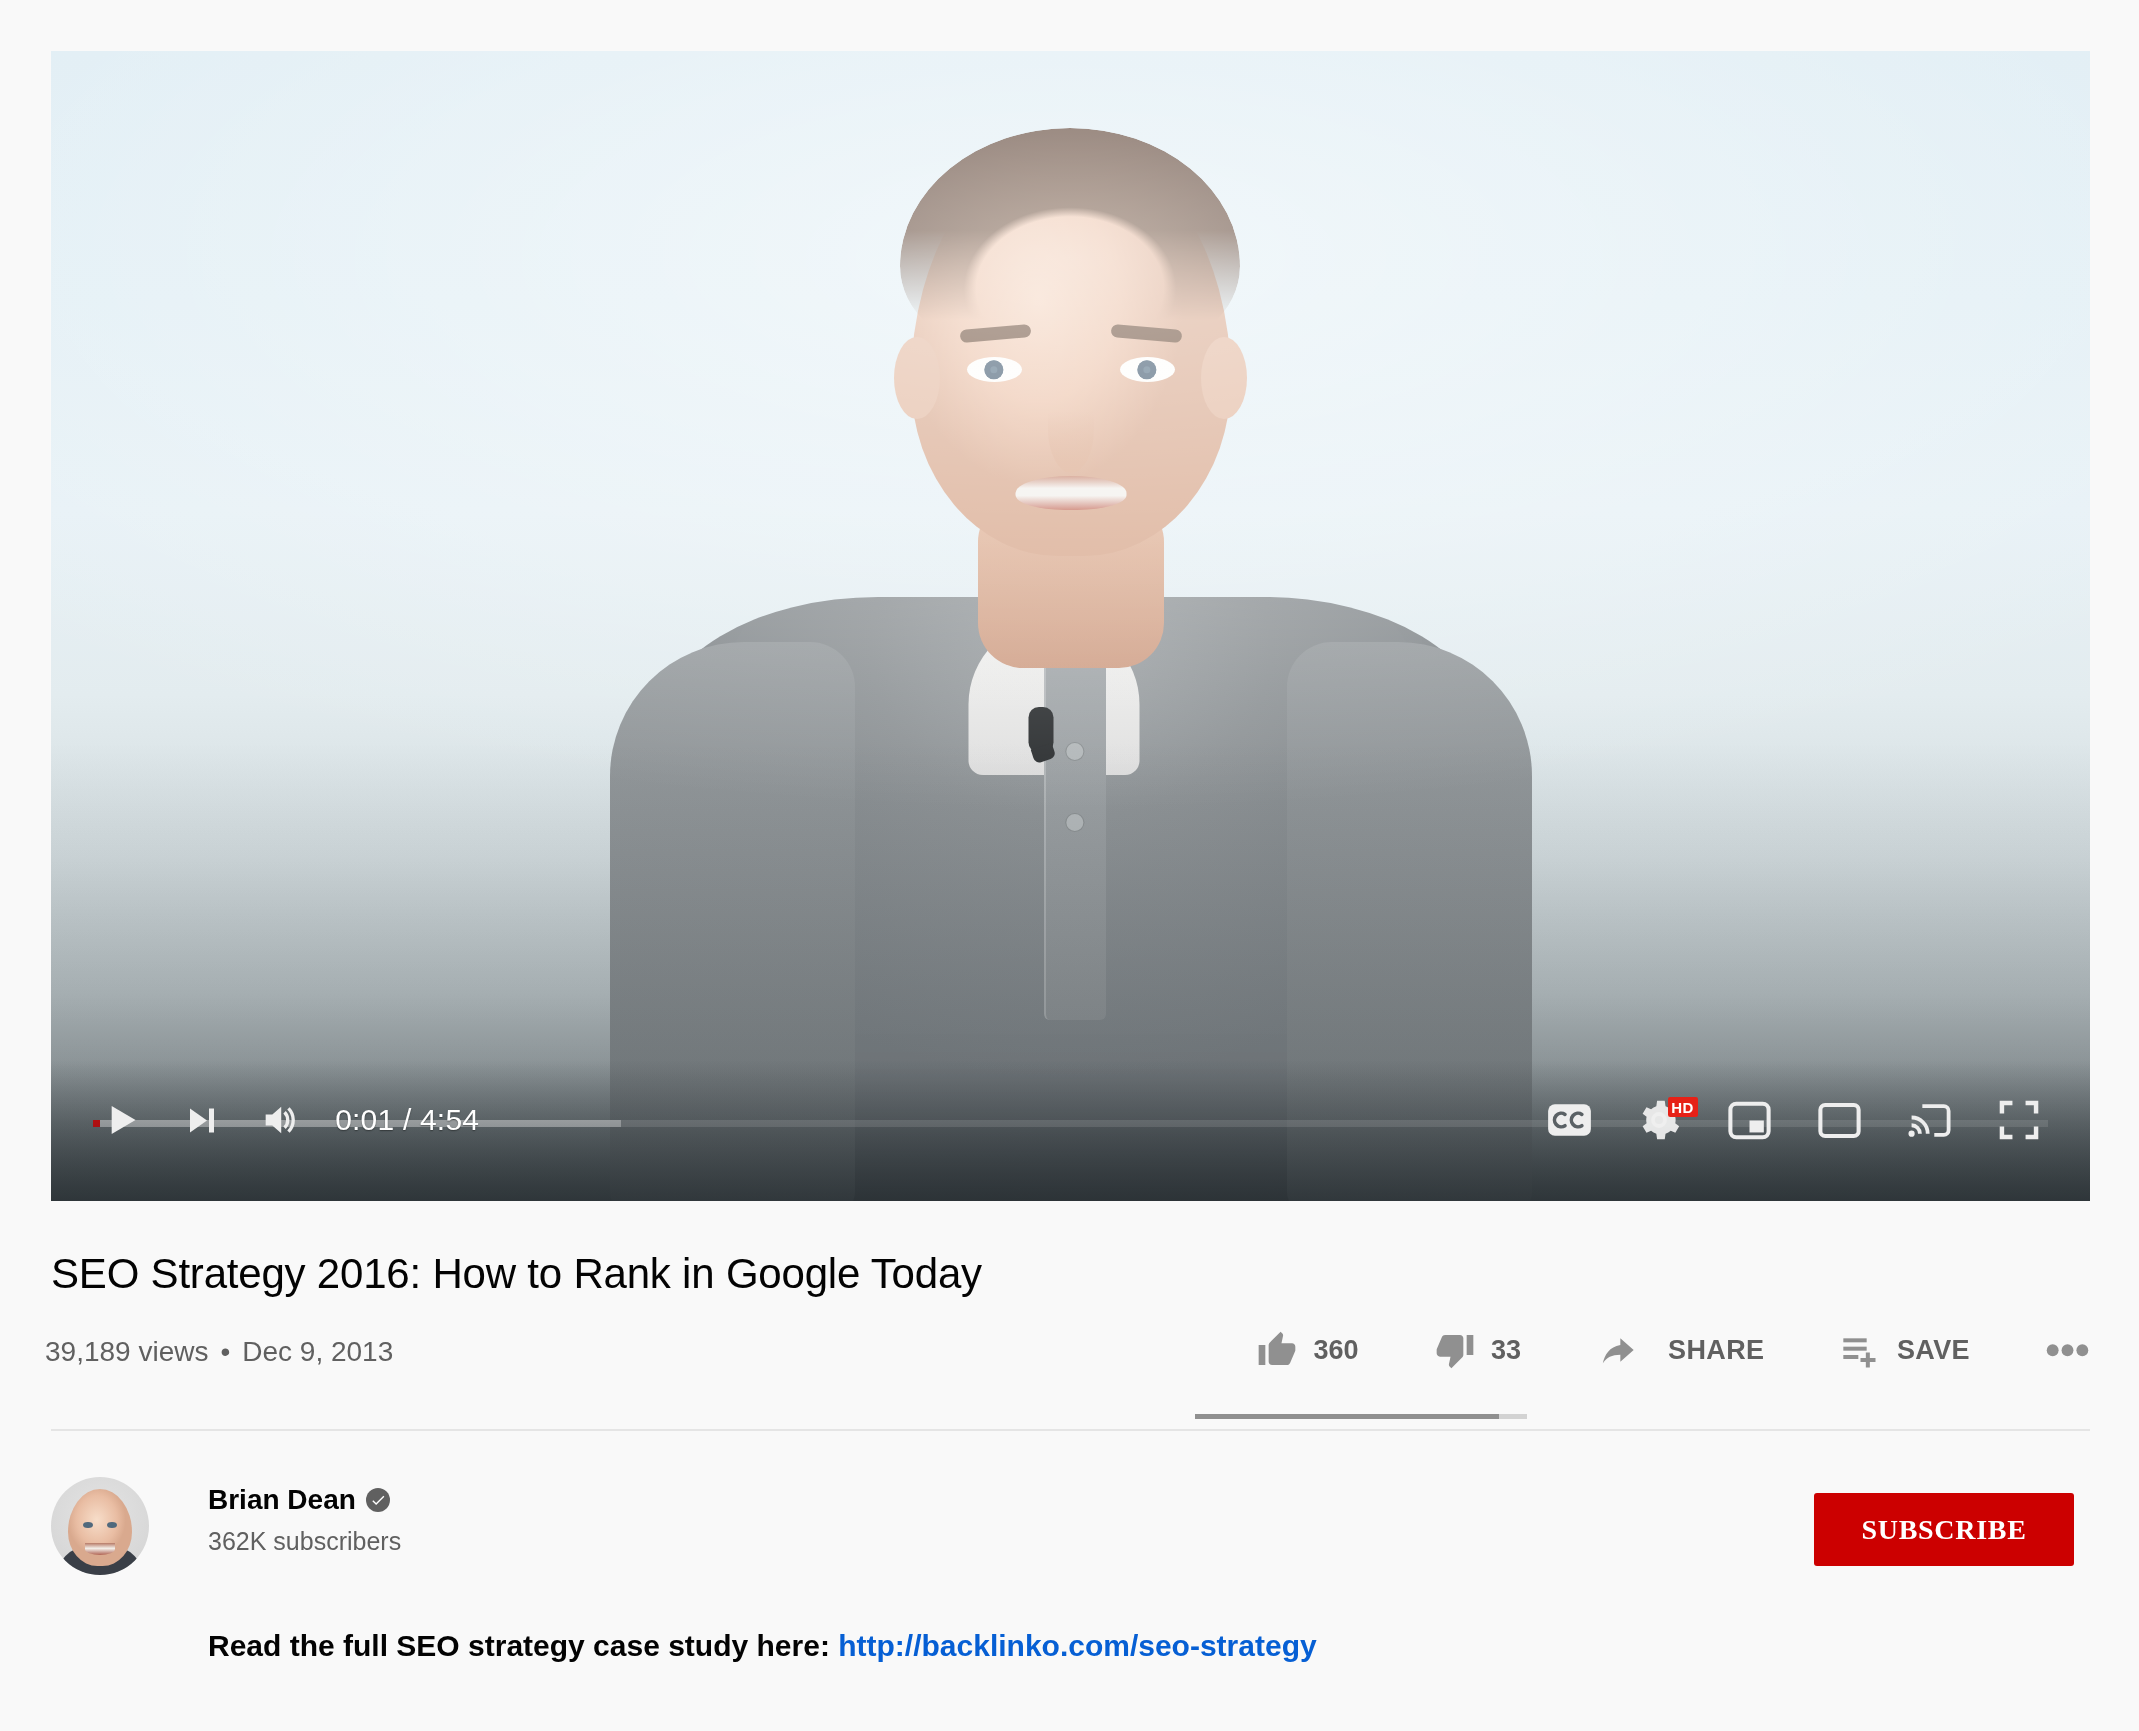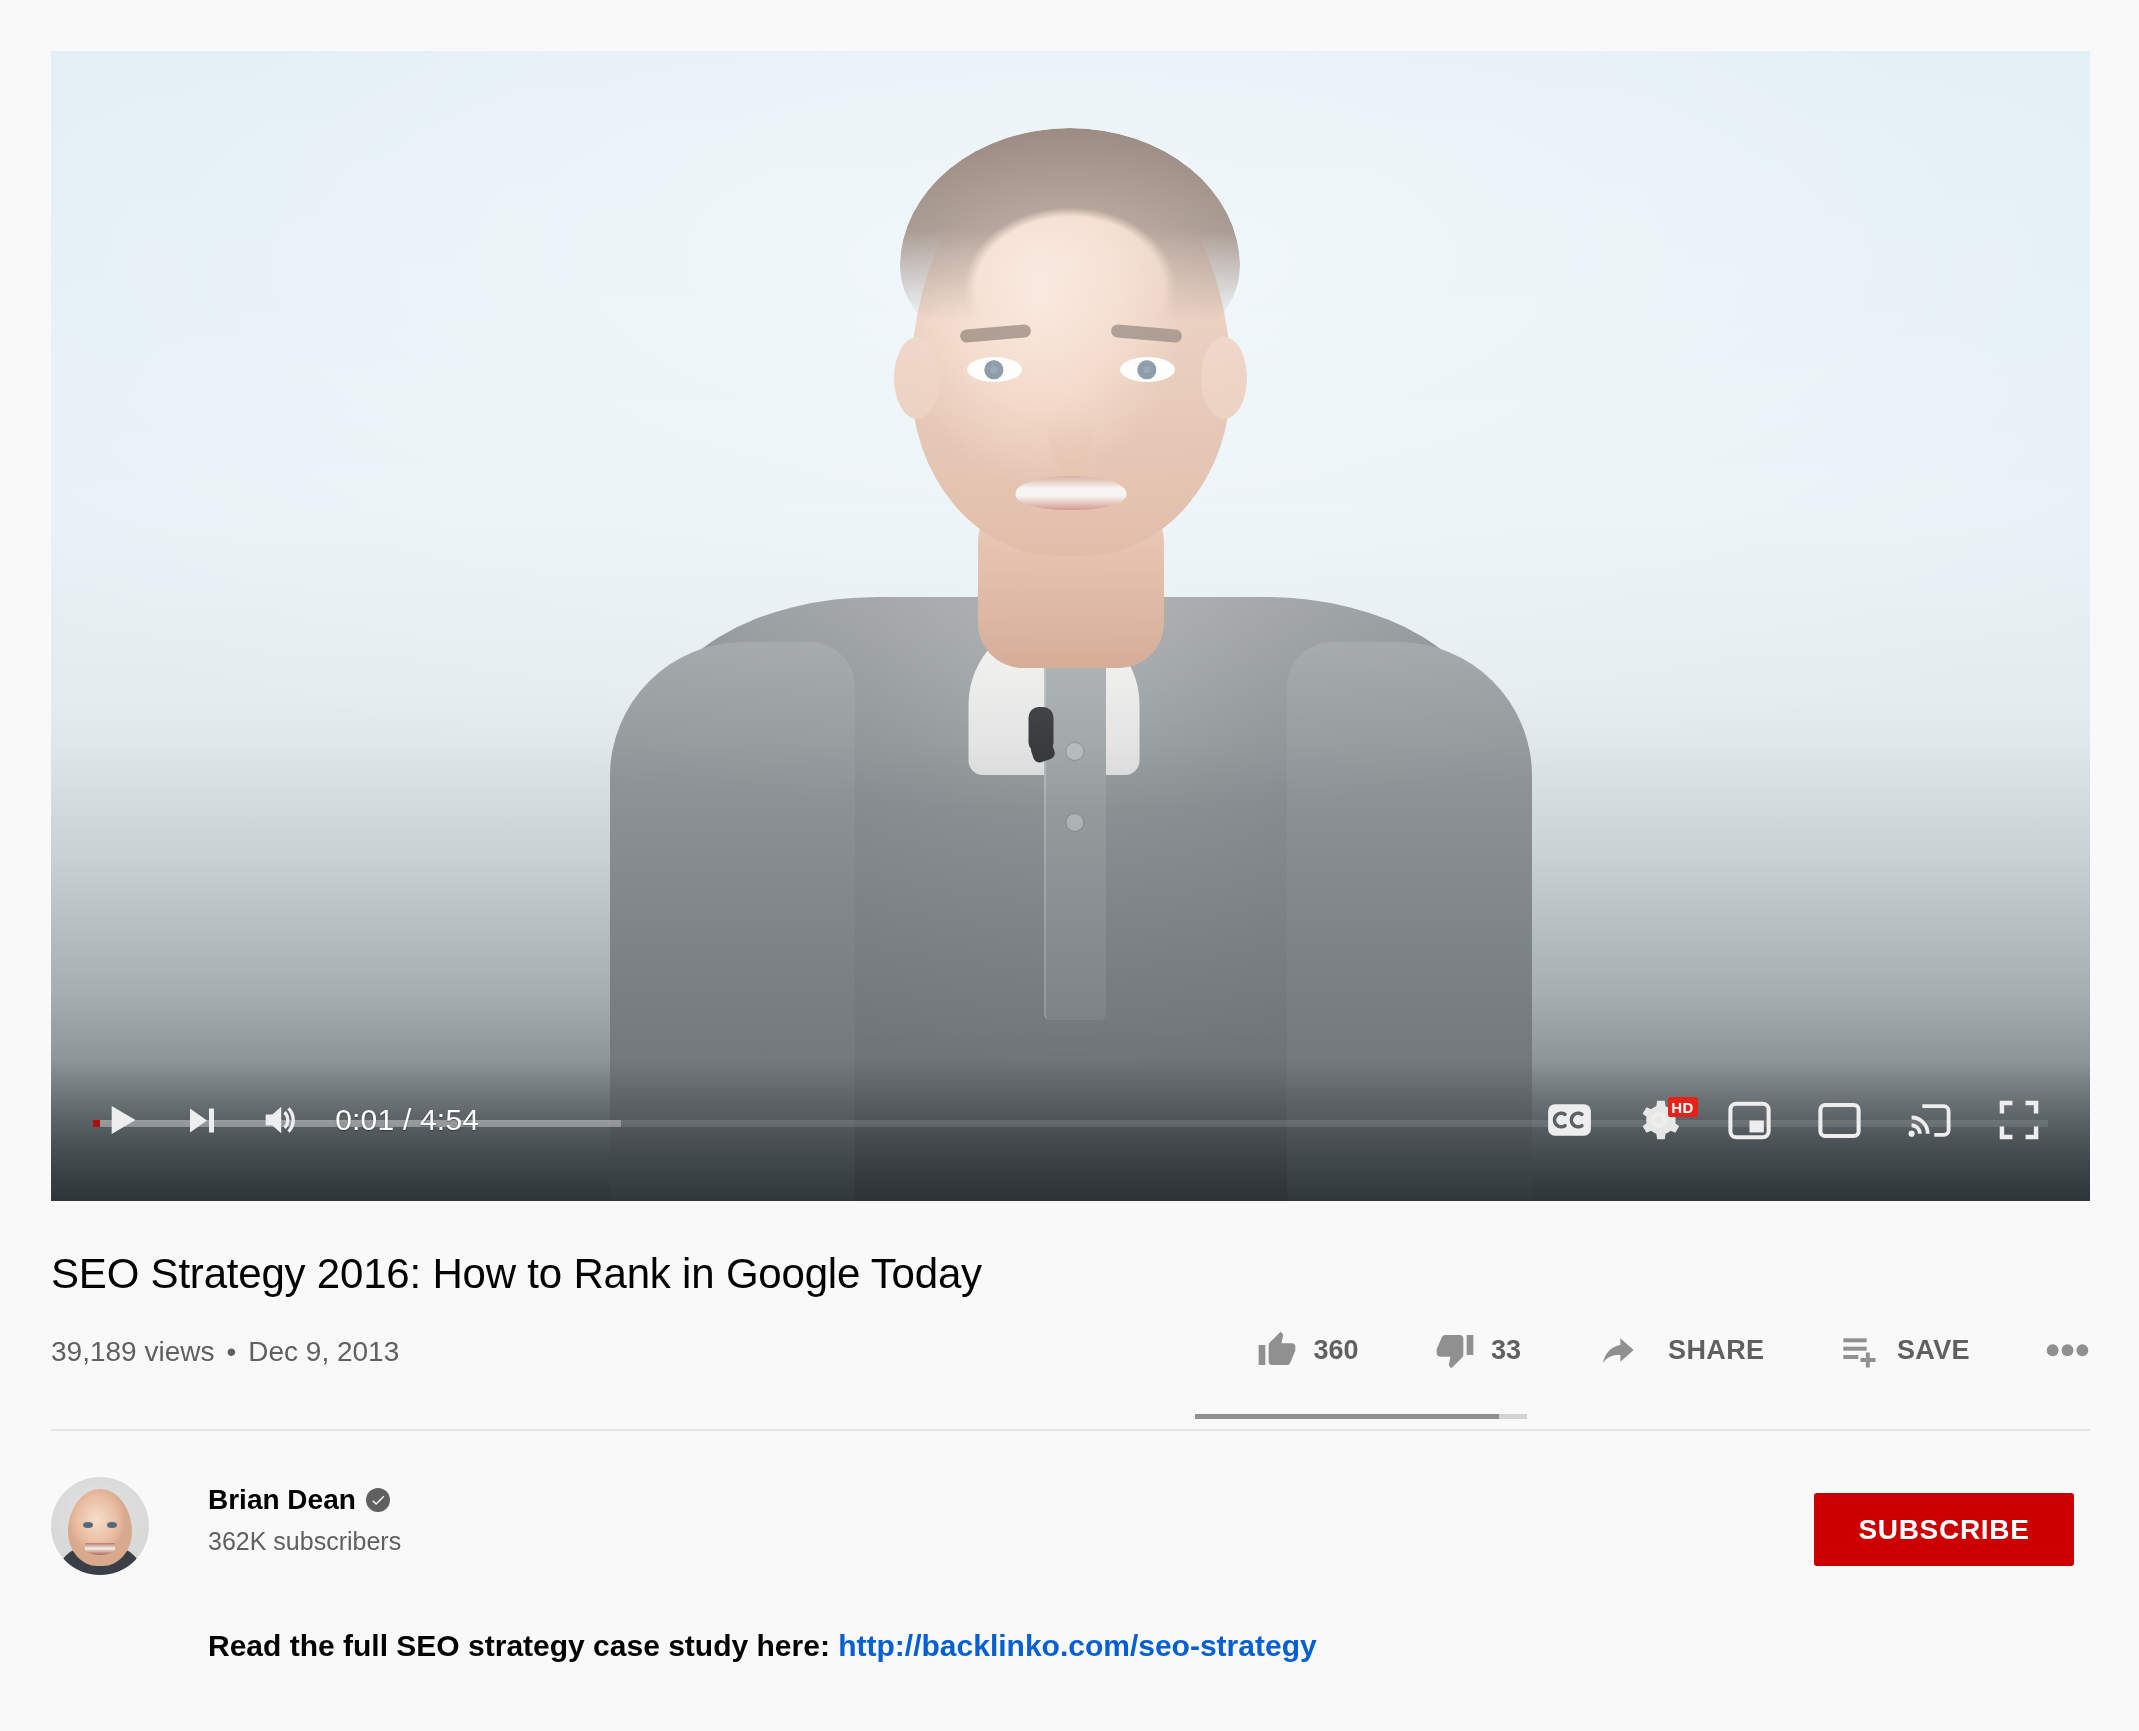--- a/index.html
+++ b/index.html
@@ -146,21 +146,21 @@
     font-size:15px; font-weight:bold; line-height:1; padding:3px 3.7px 2.2px;
     border-radius:2.2px; letter-spacing:0.4px;margin-top:12px;
   }
   .gear-wrap { position:relative; display:flex; align-items:center; justify-content:center; }
 
   
   .title {
     position:absolute; left:51px; top:1250px;
     font-size: 42px; color:#030303; font-weight:400; letter-spacing:-0.2px;
   }
-  .meta-row { position:absolute; left:51px; top:1336px; display:flex; align-items:center; }
+  .meta-row { position:absolute; left:45px; top:1336px; display:flex; align-items:center; }
   .meta { font-size:28px; color:#606060; }
 
   .actions { position:absolute; right:51px; top:1330px; display:flex;
              align-items:center; gap:11px; }
   .act { display:flex; align-items:center; cursor:pointer; color:#606060; }
   .act .lbl { font-size:27px; font-weight:bold; letter-spacing:0.4px; color:#606060; }
   .act-gap { width:54px; }
   .act-count { font-size:27px; font-weight:bold; color:#606060; margin-left:16.4px; }
 
   .ratio-bar { position:absolute; left:1195px; top:1414px; width:332px; height:5.2px;
@@ -197,21 +197,21 @@
              font-weight:bold; color:#030303; display:flex; align-items:center; }
   .verified { margin-left:10.4px; width:24px; height:24px; border-radius:50%;
               background:#606060; display:inline-flex; align-items:center;
               justify-content:center; }
   .subs { position:absolute; left:208px; top:1527px; font-size:25px; color:#606060; }
 
   .subscribe {
     position:absolute; left:1814px; top:1493px; width:260px; height:73px;
     background:#cc0000; color:#fff; border:none; border-radius:3px;
     font-size:28px; font-weight:bold; letter-spacing:0.7px; cursor:pointer;
-    font-family:Liberation Sans, sans-serif;
+    font-family:Liberation Serif, serif;
   }
 
   .description { position:absolute; left:208px; top:1629px; font-size:30px;
                  color:#030303;font-weight:bold; }
   .description a { color:#065fd4; text-decoration:none; }
 </style>
 </head>
 <body>
 
 <div class="page">

